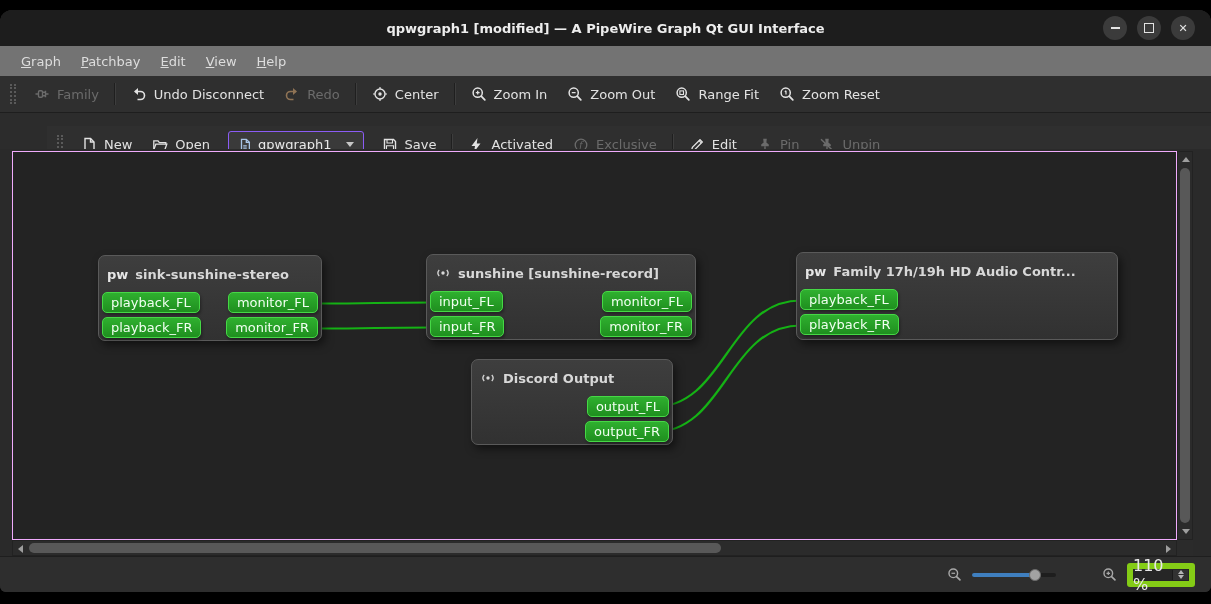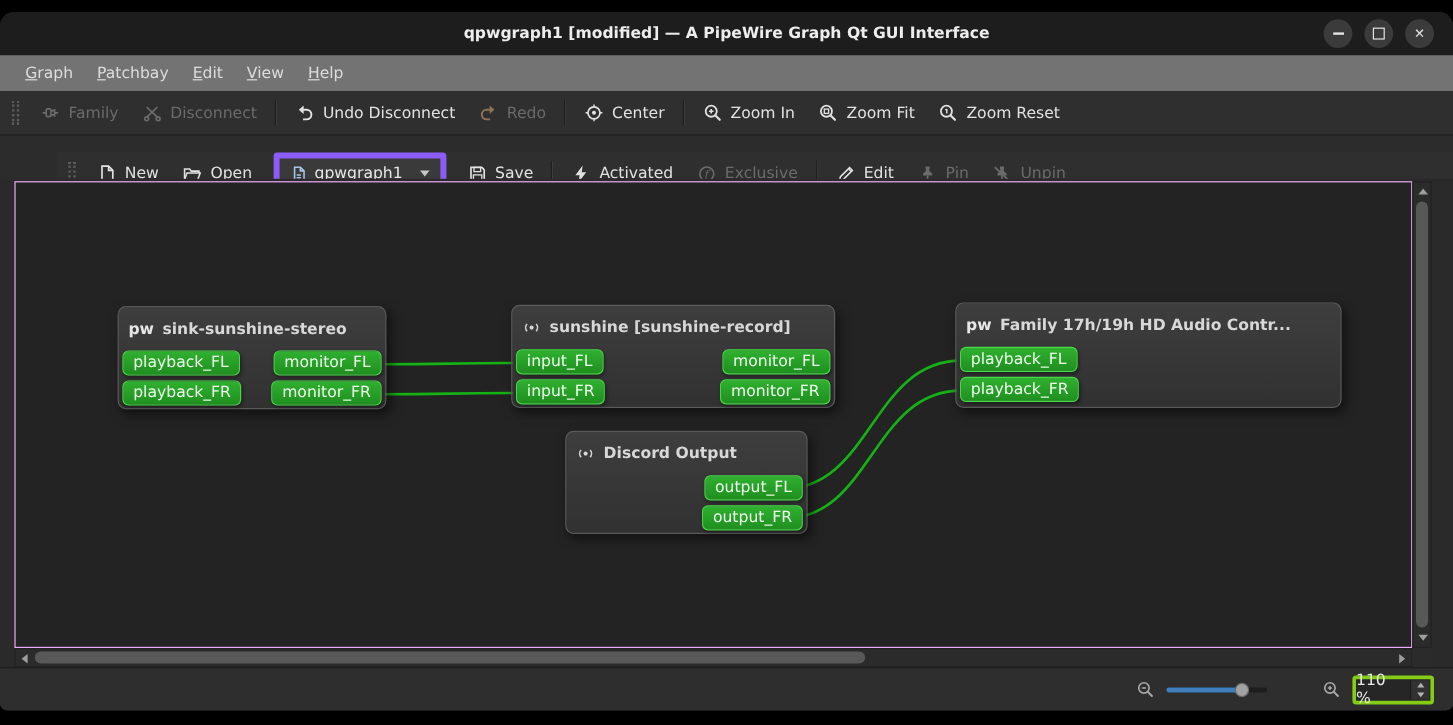--- a/index.html
+++ b/index.html
@@ -28,21 +28,21 @@
   .tb-handle{width:0;height:20px;border-left:2px dotted #5a5a5a;border-right:2px dotted #5a5a5a;
     padding-left:2px;margin:0 8px 0 4px;}
   .titem{display:flex;align-items:center;gap:7px;padding:0 10px;height:28px;color:#e2e2e2;
     font-size:13px;border-radius:3px;white-space:nowrap;}
   .titem.disabled{color:#6b6b6b;}
   .ticon{display:flex;align-items:center;}
   .ticon svg{display:block;}
   .ticon.warm{color:#8f7355;}
   .tsep{width:1px;height:22px;background:#1f1f1f;border-right:1px solid #3d3d3d;margin:0 5px;}
   .combo{display:flex;align-items:center;gap:6px;height:26px;padding:0 9px;background:#3a3a3a;
-    border:5px solid #8b5cf6;border-radius:3px;margin:0 8px;color:#e8e8e8;font-size:13px;}
+    border:1px solid #8b5cf6;border-radius:3px;margin:0 8px;color:#e8e8e8;font-size:13px;}
   .combo-arrow{width:0;height:0;border-left:4px solid transparent;border-right:4px solid transparent;
     border-top:5px solid #c6c6c6;margin-left:8px;}
   
   .workspace{position:absolute;left:0;right:0;top:139px;bottom:35px;background:#2a2a2a;}
   .canvas{position:absolute;left:12px;top:2px;width:1165px;height:389px;background:#232323;
     border:1px solid #f0abfc;box-sizing:border-box;}
   #wires{position:absolute;left:0;top:0;width:100%;height:100%;}
   .wire{stroke:#15b215;stroke-width:2.2;fill:none;stroke-linecap:round;}
   .node{position:absolute;background:linear-gradient(#3e3e3e,#313131);border:1px solid #5a5a5a;
     border-radius:7px;box-shadow:3px 4px 9px rgba(0,0,0,.5);box-sizing:border-box;}
@@ -71,22 +71,22 @@
   
   .statusbar{position:absolute;left:0;right:0;bottom:0;height:35px;background:#2e2e2e;
     border-top:1px solid #1e1e1e;display:flex;align-items:center;justify-content:flex-end;
     padding-right:16px;gap:10px;}
   .sb-icon{color:#a8a8a8;display:flex;align-items:center;}
   .slider{position:relative;width:84px;height:16px;margin-right:36px;}
   .slider-track{position:absolute;left:0;right:0;top:6px;height:4px;background:#1e1e1e;border-radius:2px;}
   .slider-fill{position:absolute;left:0;top:6px;height:4px;background:#3f7fbf;border-radius:2px;}
   .slider-handle{position:absolute;top:2px;width:12px;height:12px;background:#a2a2a2;
     border:1px solid #6a6a6a;border-radius:6px;box-sizing:border-box;}
-  .spinbox{position:relative;width:68px;height:24px;background:#262626;border:3px solid #84cc16;
-    border-radius:3px;color:#e8e8e8;font-size:13px;display:flex;align-items:center;
+  .spinbox{position:relative;width:68px;height:24px;background:#262626;border:6px solid #84cc16;
+    border-radius:3px;color:#e8e8e8;font-size:16px;display:flex;align-items:center;
     justify-content:flex-end;padding-right:22px;box-sizing:border-box;}
   .spin-btns{position:absolute;right:1px;top:1px;bottom:1px;width:15px;display:flex;
     flex-direction:column;border-left:1px solid #1a1a1a;background:#323232;}
   .spin-up,.spin-down{flex:1;display:flex;align-items:center;justify-content:center;}
   .tri-up{width:0;height:0;border-left:3.5px solid transparent;border-right:3.5px solid transparent;border-bottom:4px solid #b5b5b5;}
   .tri-down{width:0;height:0;border-left:3.5px solid transparent;border-right:3.5px solid transparent;border-top:4px solid #b5b5b5;}
 </style>
 </head>
 <body>
 
@@ -122,30 +122,20 @@
       <span class="ticon">
         <svg width="16" height="16" viewBox="0 0 16 16" fill="none" stroke="currentColor" stroke-width="1.4">
             <path d="M1.5 8h3"></path>
             <rect x="4.5" y="4.8" width="4" height="6.4" rx="1.2"></rect>
             <path d="M8.5 6.2h3M8.5 9.8h3M11.5 4.8v6.4M11.5 8h3"></path>
           </svg>
       </span>
       <span class="tlabel">Family</span>
     </div>
 
-    <div class="titem disabled">
-      <span class="ticon">
-        <svg width="16" height="16" viewBox="0 0 16 16" fill="none" stroke="currentColor" stroke-width="1.4">
-            <path d="M3.2 3.2l9 8.4M12.2 3.2l-9 8.4"></path>
-            <circle cx="3.2" cy="13" r="1.6"></circle>
-            <circle cx="12.8" cy="13" r="1.6"></circle>
-          </svg>
-      </span>
-      <span class="tlabel">Disconnect</span>
-    </div>
 
     <span class="tsep"></span>
 
     <div class="titem">
       <span class="ticon">
         <svg width="16" height="16" viewBox="0 0 16 16">
             <path d="M4.5 5.5h5a4 4 0 0 1 0 8H6.5" fill="none" stroke="currentColor" stroke-width="1.6"></path>
             <path d="M7 2L3 5.5l4 3.5z" fill="currentColor"></path>
           </svg>
       </span>
@@ -181,30 +171,40 @@
       <span class="ticon">
         <svg width="16" height="16" viewBox="0 0 16 16">
             <circle cx="6.7" cy="6.7" r="4.6" fill="none" stroke="currentColor" stroke-width="1.5"></circle>
             <path d="M10.2 10.2l3.6 3.6" stroke="currentColor" stroke-width="1.8" stroke-linecap="round"></path>
             <path d="M6.7 4.8v3.8M4.8 6.7h3.8" stroke="currentColor" stroke-width="1.3"></path>
           </svg>
       </span>
       <span class="tlabel">Zoom In</span>
     </div>
 
+    <div class="titem">
+      <span class="ticon">
+        <svg width="16" height="16" viewBox="0 0 16 16">
+            <circle cx="6.7" cy="6.7" r="4.6" fill="none" stroke="currentColor" stroke-width="1.5"></circle>
+            <path d="M10.2 10.2l3.6 3.6" stroke="currentColor" stroke-width="1.8" stroke-linecap="round"></path>
+            <path d="M4.8 6.7h3.8" stroke="currentColor" stroke-width="1.3"></path>
+          </svg>
+      </span>
+      <span class="tlabel">Zoom Out</span>
+    </div>
 
     <div class="titem">
       <span class="ticon">
         <svg width="16" height="16" viewBox="0 0 16 16">
             <circle cx="6.7" cy="6.7" r="4.6" fill="none" stroke="currentColor" stroke-width="1.5"></circle>
             <path d="M10.2 10.2l3.6 3.6" stroke="currentColor" stroke-width="1.8" stroke-linecap="round"></path>
             <rect x="4.9" y="4.9" width="3.6" height="3.6" fill="none" stroke="currentColor" stroke-width="1.1"></rect>
           </svg>
       </span>
-      <span class="tlabel">Zoom Fit</span>
+      <span class="tlabel">Range Fit</span>
     </div>
 
     <div class="titem">
       <span class="ticon">
         <svg width="16" height="16" viewBox="0 0 16 16">
             <circle cx="6.7" cy="6.7" r="4.6" fill="none" stroke="currentColor" stroke-width="1.5"></circle>
             <path d="M10.2 10.2l3.6 3.6" stroke="currentColor" stroke-width="1.8" stroke-linecap="round"></path>
             <path d="M7 4.8v3.8M5.8 5.7l1.2-.9" stroke="currentColor" stroke-width="1.2"></path>
           </svg>
       </span>

